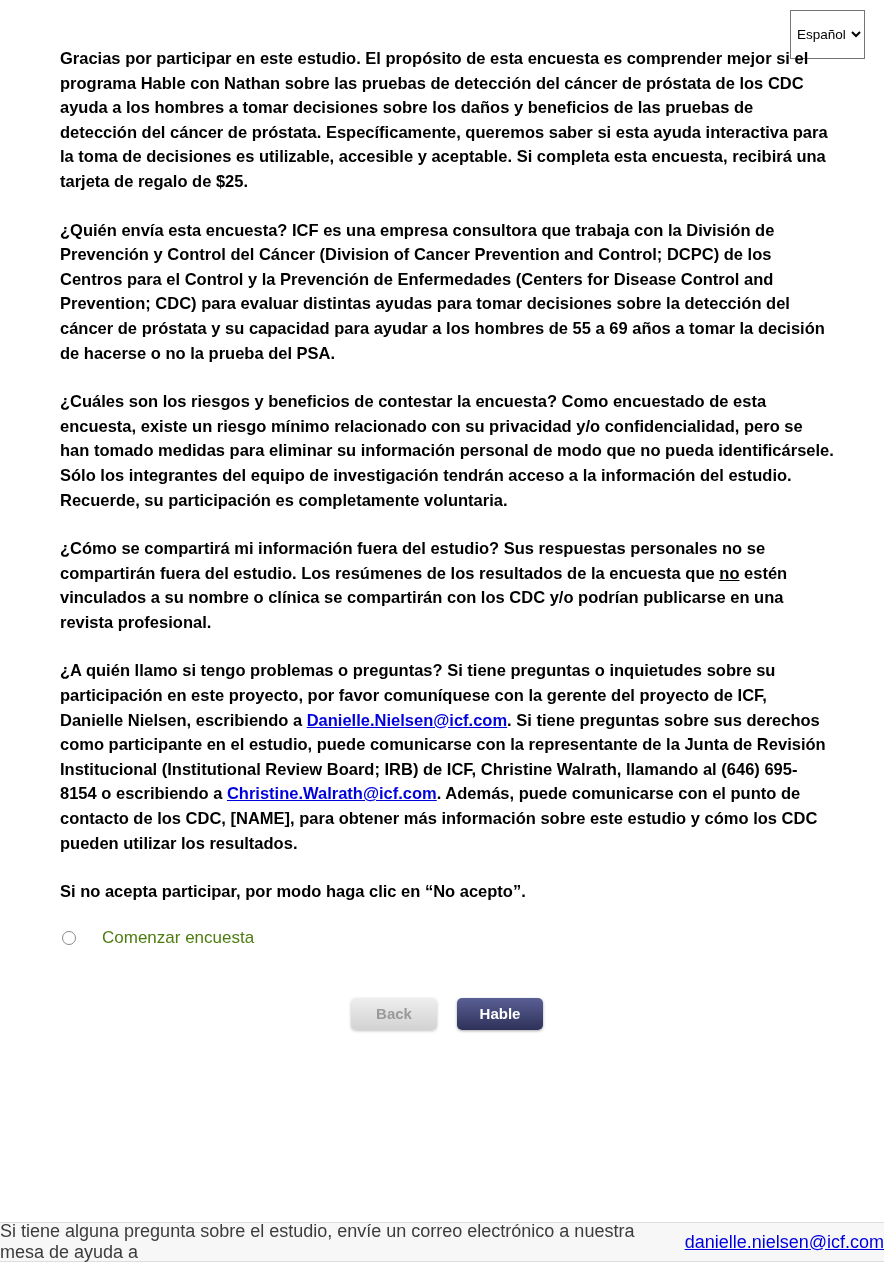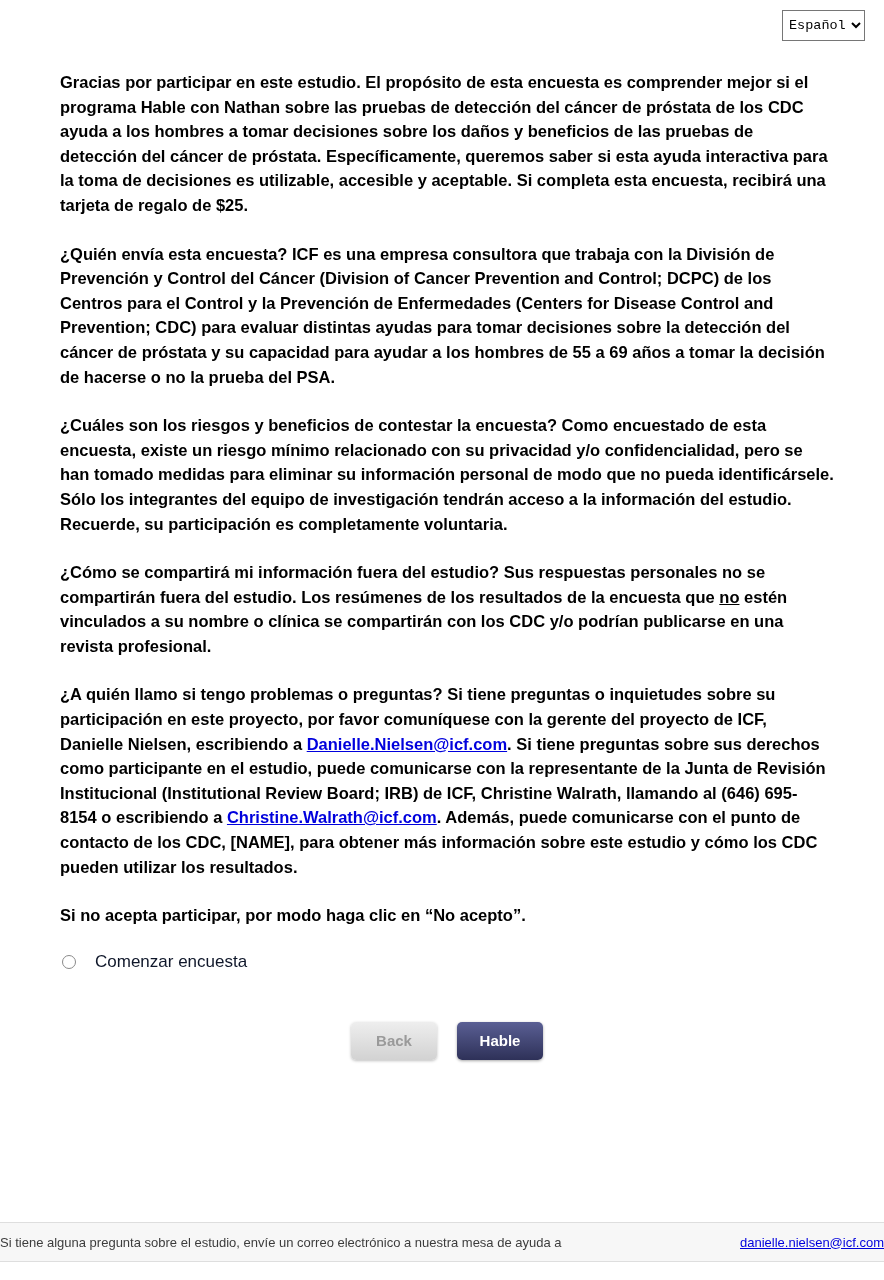--- a/index.html
+++ b/index.html
@@ -11,43 +11,43 @@
     background: #ffffff;
     font-family: "Liberation Sans", "DejaVu Sans", sans-serif;
     overflow: hidden;
   }
 
   
   .lang-select {
     position: absolute;
     top: 10px;
     right: 19px;
-    font-family: Liberation Mono, monospace;
+    font-family: Liberation Sans, sans-serif;
     font-size: 13.5px;
-    padding: 6px 2px;
+    padding: 15px 2px;
     border: 1px solid #767676;
     background: #ffffff;
     color: #000000;
   }
 
   
   .content {
     position: absolute;
     left: 60px;
     right: 50px;
     top: 34px;
   }
   .content p {
     margin: 0 0 24px 0;
     font-size: 16.5px;
     line-height: 24.6px;
     font-weight: bold;
     color: #000000;
   }
-  .content p:first-child { margin-top: 36px; }
+  .content p:first-child { margin-top: 12px; }
   .email-link {
     color: #0000dd;
     text-decoration: underline;
     font-weight: bold;
     cursor: pointer;
   }
   .underline { text-decoration: underline; }
 
   
   .options {
@@ -61,35 +61,35 @@
   }
   .radio-circle {
     width: 14px;
     height: 14px;
     border-radius: 50%;
     border: 1px solid #8a8a8a;
     background: #ffffff;
     flex: 0 0 auto;
   }
   .option-label {
-    margin-left: 19px;
+    margin-left: 26px;
     font-size: 17px;
     font-weight: normal;
-    color: #0f172a;
+    color: #4d7c0f;
   }
 
   
   .nav-buttons {
     margin-top: 50px;
     display: flex;
     justify-content: center;
     gap: 20px;
   }
   .nav-buttons button {
-    height: 38px;
+    height: 32px;
     min-width: 86px;
     padding: 0 22px;
     border: none;
     border-radius: 5px;
     font-family: "Liberation Sans", sans-serif;
     font-size: 15px;
     font-weight: bold;
     cursor: pointer;
   }
   .back-btn {
@@ -109,21 +109,21 @@
     left: 0;
     right: 0;
     top: 1222px;
     height: 40px;
     background: #f7f7f7;
     border-top: 1px solid #dedede;
     border-bottom: 1px solid #dedede;
     display: flex;
     align-items: center;
     justify-content: space-between;
-    font-size: 13px;
+    font-size: 18px;
     color: #3c3c3c;
   }
   .footer-link {
     color: #0000dd;
     text-decoration: underline;
     cursor: pointer;
     margin-left: 4px;
   }
 </style>
 </head>

